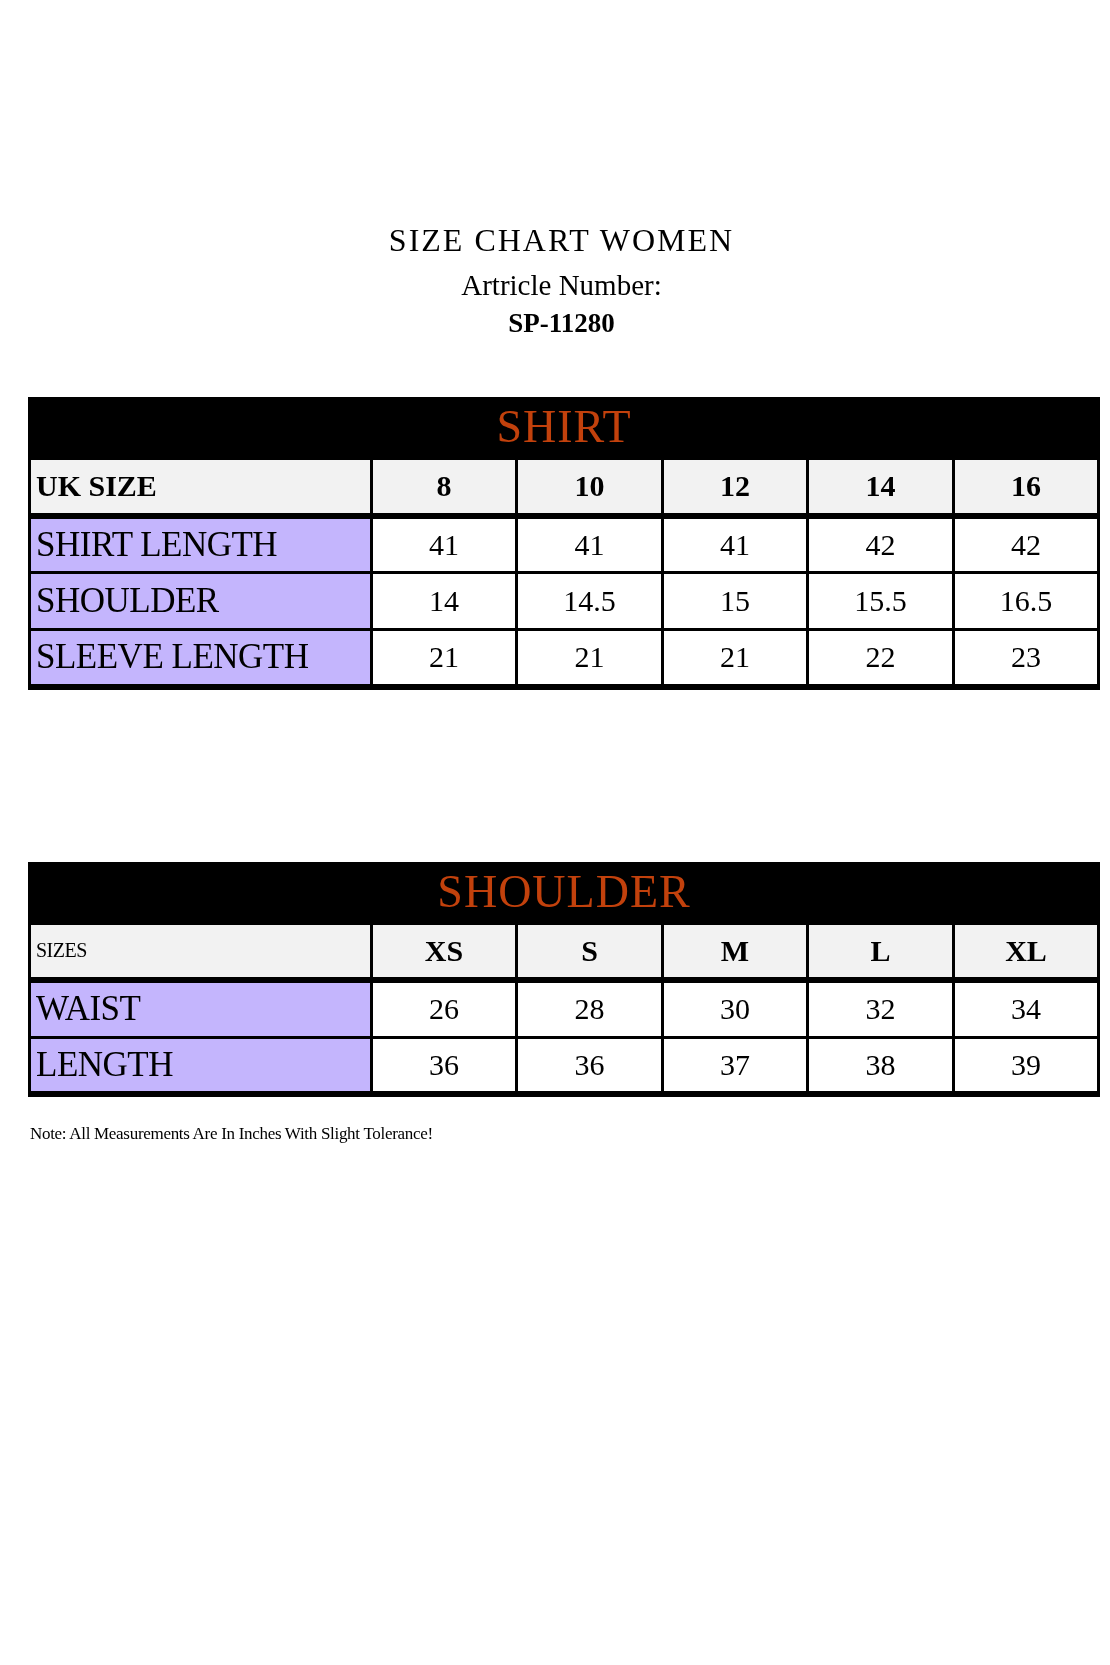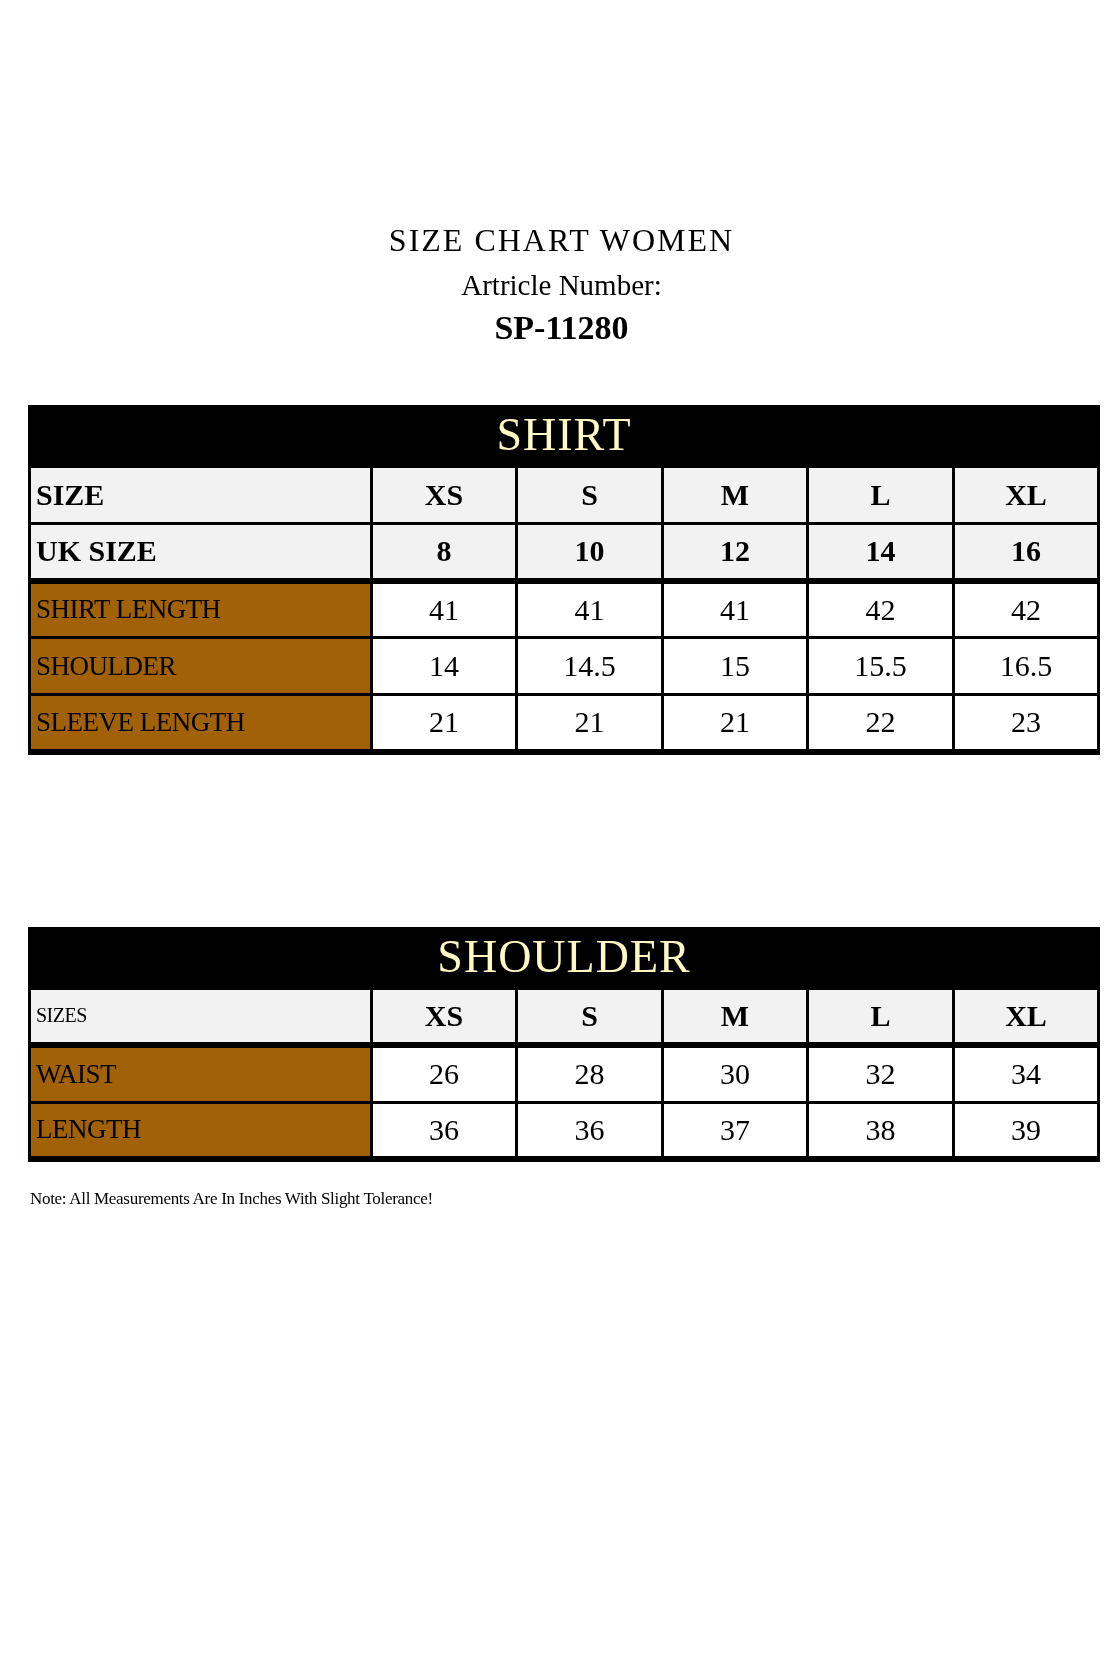--- a/index.html
+++ b/index.html
@@ -26,61 +26,61 @@
     letter-spacing: 2px;
     line-height: 1.15;
   }
   .article-label {
     margin-top: 10px;
     font-size: 29px;
     line-height: 1.15;
   }
   .article-number {
     margin-top: 6px;
-    font-size: 34px;
+    font-size: 27px;
     font-weight: 700;
     line-height: 1.15;
   }
 
   
   table.size-table {
     margin-left: 28px;
     border-collapse: collapse;
     table-layout: fixed;
     width: 1067px;
     background: #fff;
   }
   table.size-table.shirt   { margin-top: 58px; }
   table.size-table.trouser { margin-top: 172px; }
 
   caption.table-bar {
     caption-side: top;
     background: #000;
-    color: #fef9c3;
+    color: #c2410c;
     height: 60px;
     line-height: 60px;
     text-align: center;
     font-size: 46px;
     letter-spacing: 1px;
     font-weight: 400;
   }
 
   td {
     border: 3px solid #000;
     height: 57px;
     text-align: center;
     vertical-align: middle;
     font-size: 30px;
     background: #ffffff;
   }
   td.label {
     text-align: left;
     padding-left: 5px;
-    background: #a16207;
-    font-size: 27px;
+    background: #c4b5fd;
+    font-size: 35px;
     letter-spacing: -0.5px;
   }
   tr.hdr td {
     background: #f2f2f2;
     font-weight: 700;
     font-size: 30px;
   }
   tr.hdr td.label { font-size: 30px; letter-spacing: 0; }
   tr.hdr.label-plain td.label { font-weight: 400; font-size: 20px; letter-spacing: -0.5px; }
   tr.thick-sep td { border-bottom-width: 6px; }
@@ -111,28 +111,20 @@
     </caption>
     <colgroup>
       <col style="width:342px">
         <col style="width:145px">
         <col style="width:146px">
       <col style="width:145px">
         <col style="width:146px">
         <col style="width:145px">
     </colgroup>
     <tbody>
-      <tr class="hdr">
-        <td class="label">SIZE</td>
-        <td>XS</td>
-        <td>S</td>
-        <td>M</td>
-        <td>L</td>
-        <td>XL</td>
-      </tr>
       <tr class="hdr thick-sep">
         <td class="label">UK SIZE</td>
         <td>8</td>
         <td>10</td>
         <td>12</td>
         <td>14</td>
         <td>16</td>
       </tr>
       <tr>
         <td class="label">SHIRT LENGTH</td>

